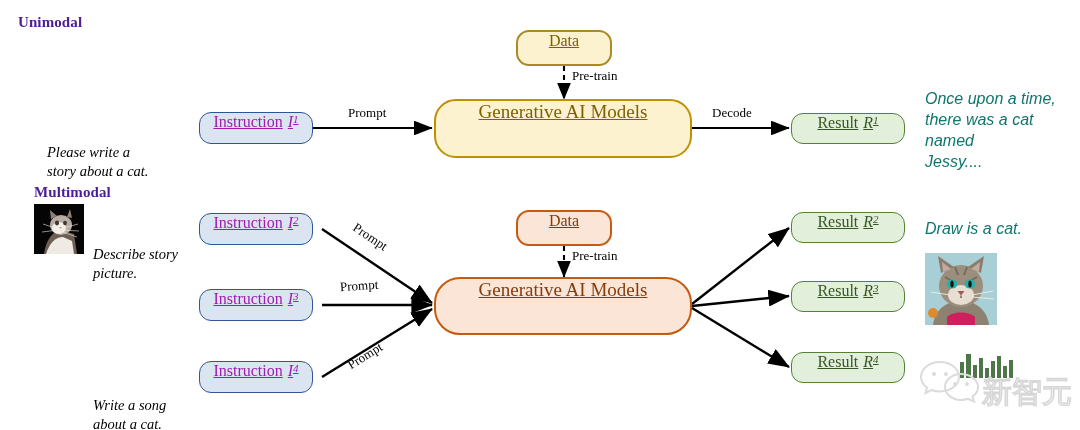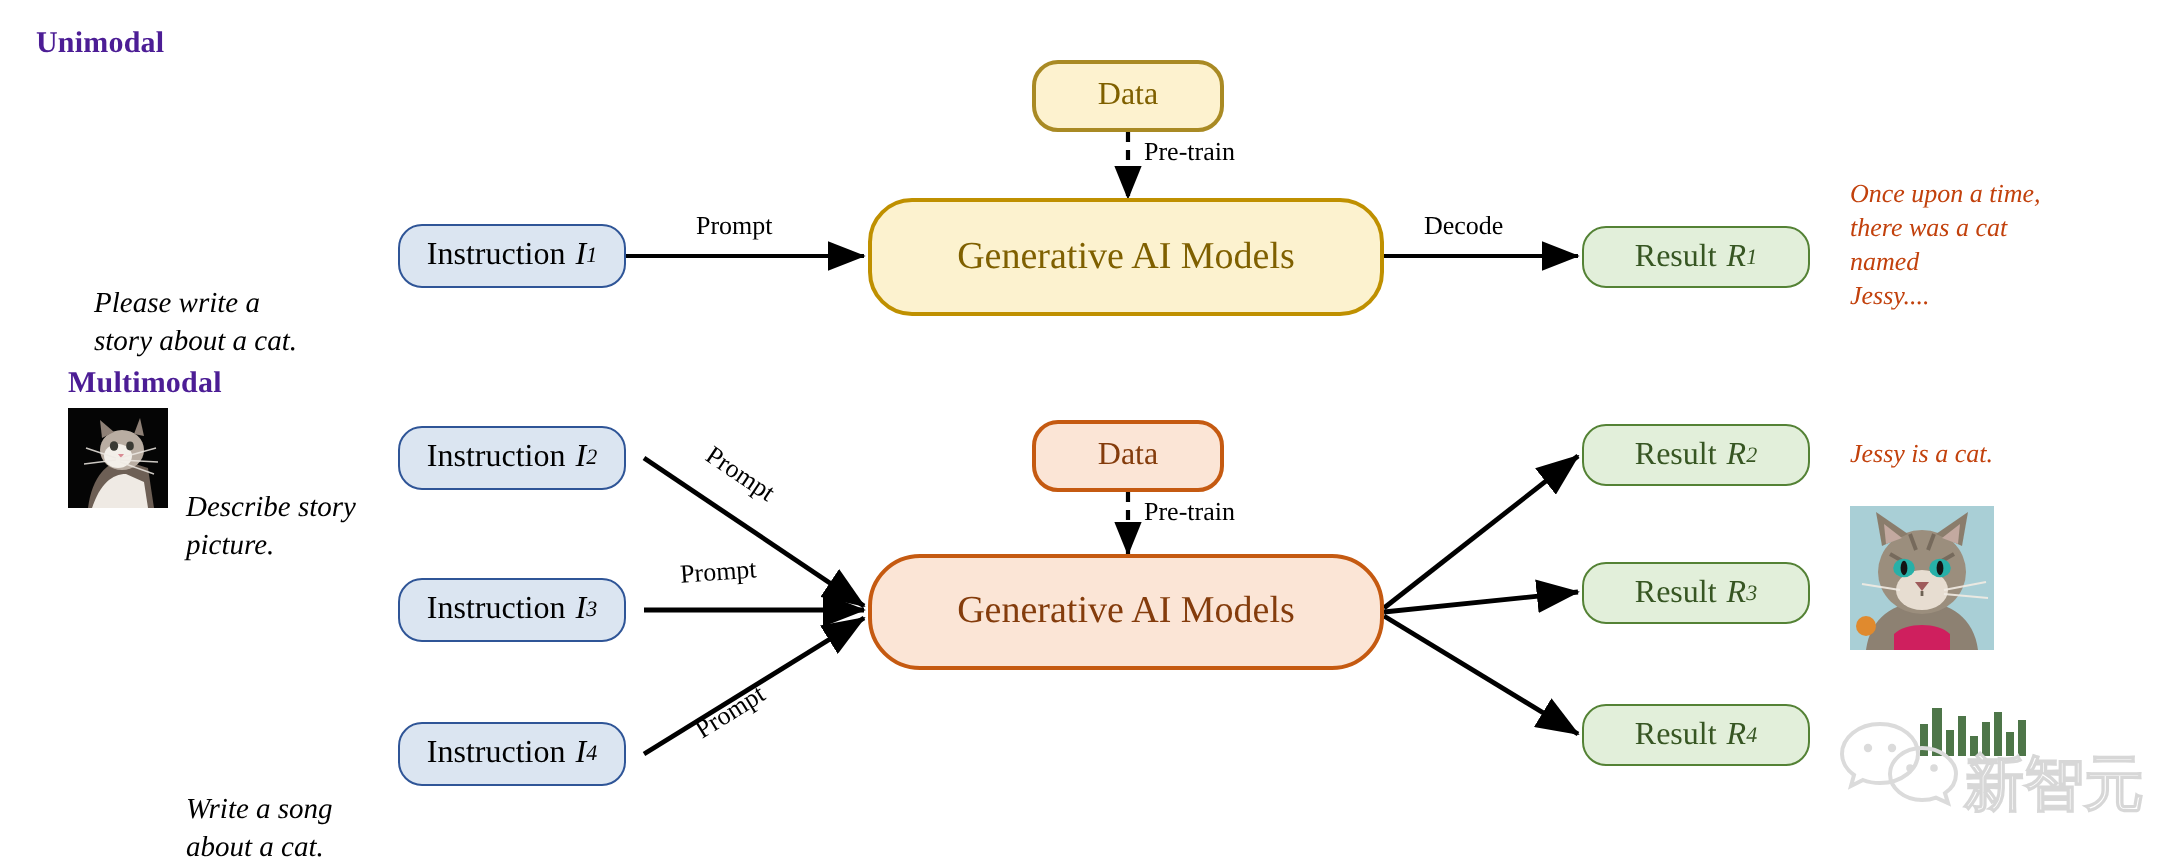--- a/index.html
+++ b/index.html
@@ -14,35 +14,35 @@
   .section-title{
     position:absolute;font-family:"Liberation Serif","DejaVu Serif",serif;
     font-weight:bold;font-size:15px;letter-spacing:.1px;color:#4c1d95;
   }
 
   .prompt-text{
     position:absolute;font-style:italic;font-size:14.5px;line-height:1.28;
     color:#000;font-family:"Liberation Serif","DejaVu Serif",serif;margin-top:39px;
   }
   .out-text{
-    position:absolute;font-style:italic;font-size:13px;line-height:1.32;
-    color:#c2410c;font-family:Liberation Serif, serif;
+    position:absolute;font-style:italic;font-size:16px;line-height:1.32;
+    color:#0f766e;font-family:Liberation Sans, sans-serif;
   }
 
   .node{
     position:absolute;box-sizing:border-box;display:flex;
-    align-items:center;justify-content:center;
-    border-radius:11px;font-size:16px;white-space:nowrap;
+    justify-content:center;
+    border-radius:11px;font-size:16px;white-space:nowrap;text-decoration:underline;
   }
   .node .sub{font-size:11px;vertical-align:sub;font-style:italic;}
   .node .ital{font-style:italic;}
 
   
   .n-instr{
-    background:#dbe5f1;border:1.6px solid #2f5597;color:#000000;
+    background:#dbe5f1;border:1.6px solid #2f5597;color:#a21caf;
     border-radius:12px;
   }
   
   .n-result{
     background:#e2efda;border:1.6px solid #548235;color:#375623;
     border-radius:12px;
   }
   
   .n-gold{
     background:#fdf2cf;border:2.2px solid #a98a24;color:#7f6000;
@@ -205,21 +205,21 @@
   <div class="node n-orange-big" style="left:434px;top:277px;width:258px;height:58px;">
     <span>Generative AI Models</span>
   </div>
 
   <div class="node n-result" style="left:791px;top:212px;width:114px;height:31px;">
     <span>Result</span>
     <span class="ital" style="margin-left:5px;">R</span>
       <span class="sub">2</span>
   </div>
 
-  <div class="out-text" style="left:925px;top:218px;width:140px;">Jessy is a cat.</div>
+  <div class="out-text" style="left:925px;top:218px;width:140px;">Draw is a cat.</div>
 
   <div class="node n-result" style="left:791px;top:281px;width:114px;height:31px;">
     <span>Result</span>
     <span class="ital" style="margin-left:5px;">R</span>
       <span class="sub">3</span>
   </div>
 
   <div class="thumb" style="left:925px;top:253px;width:72px;height:72px;">
     <svg width="72" height="72" viewBox="0 0 72 72">
       <rect x="0" y="0" width="72" height="72" fill="#a9cfd6"></rect>

